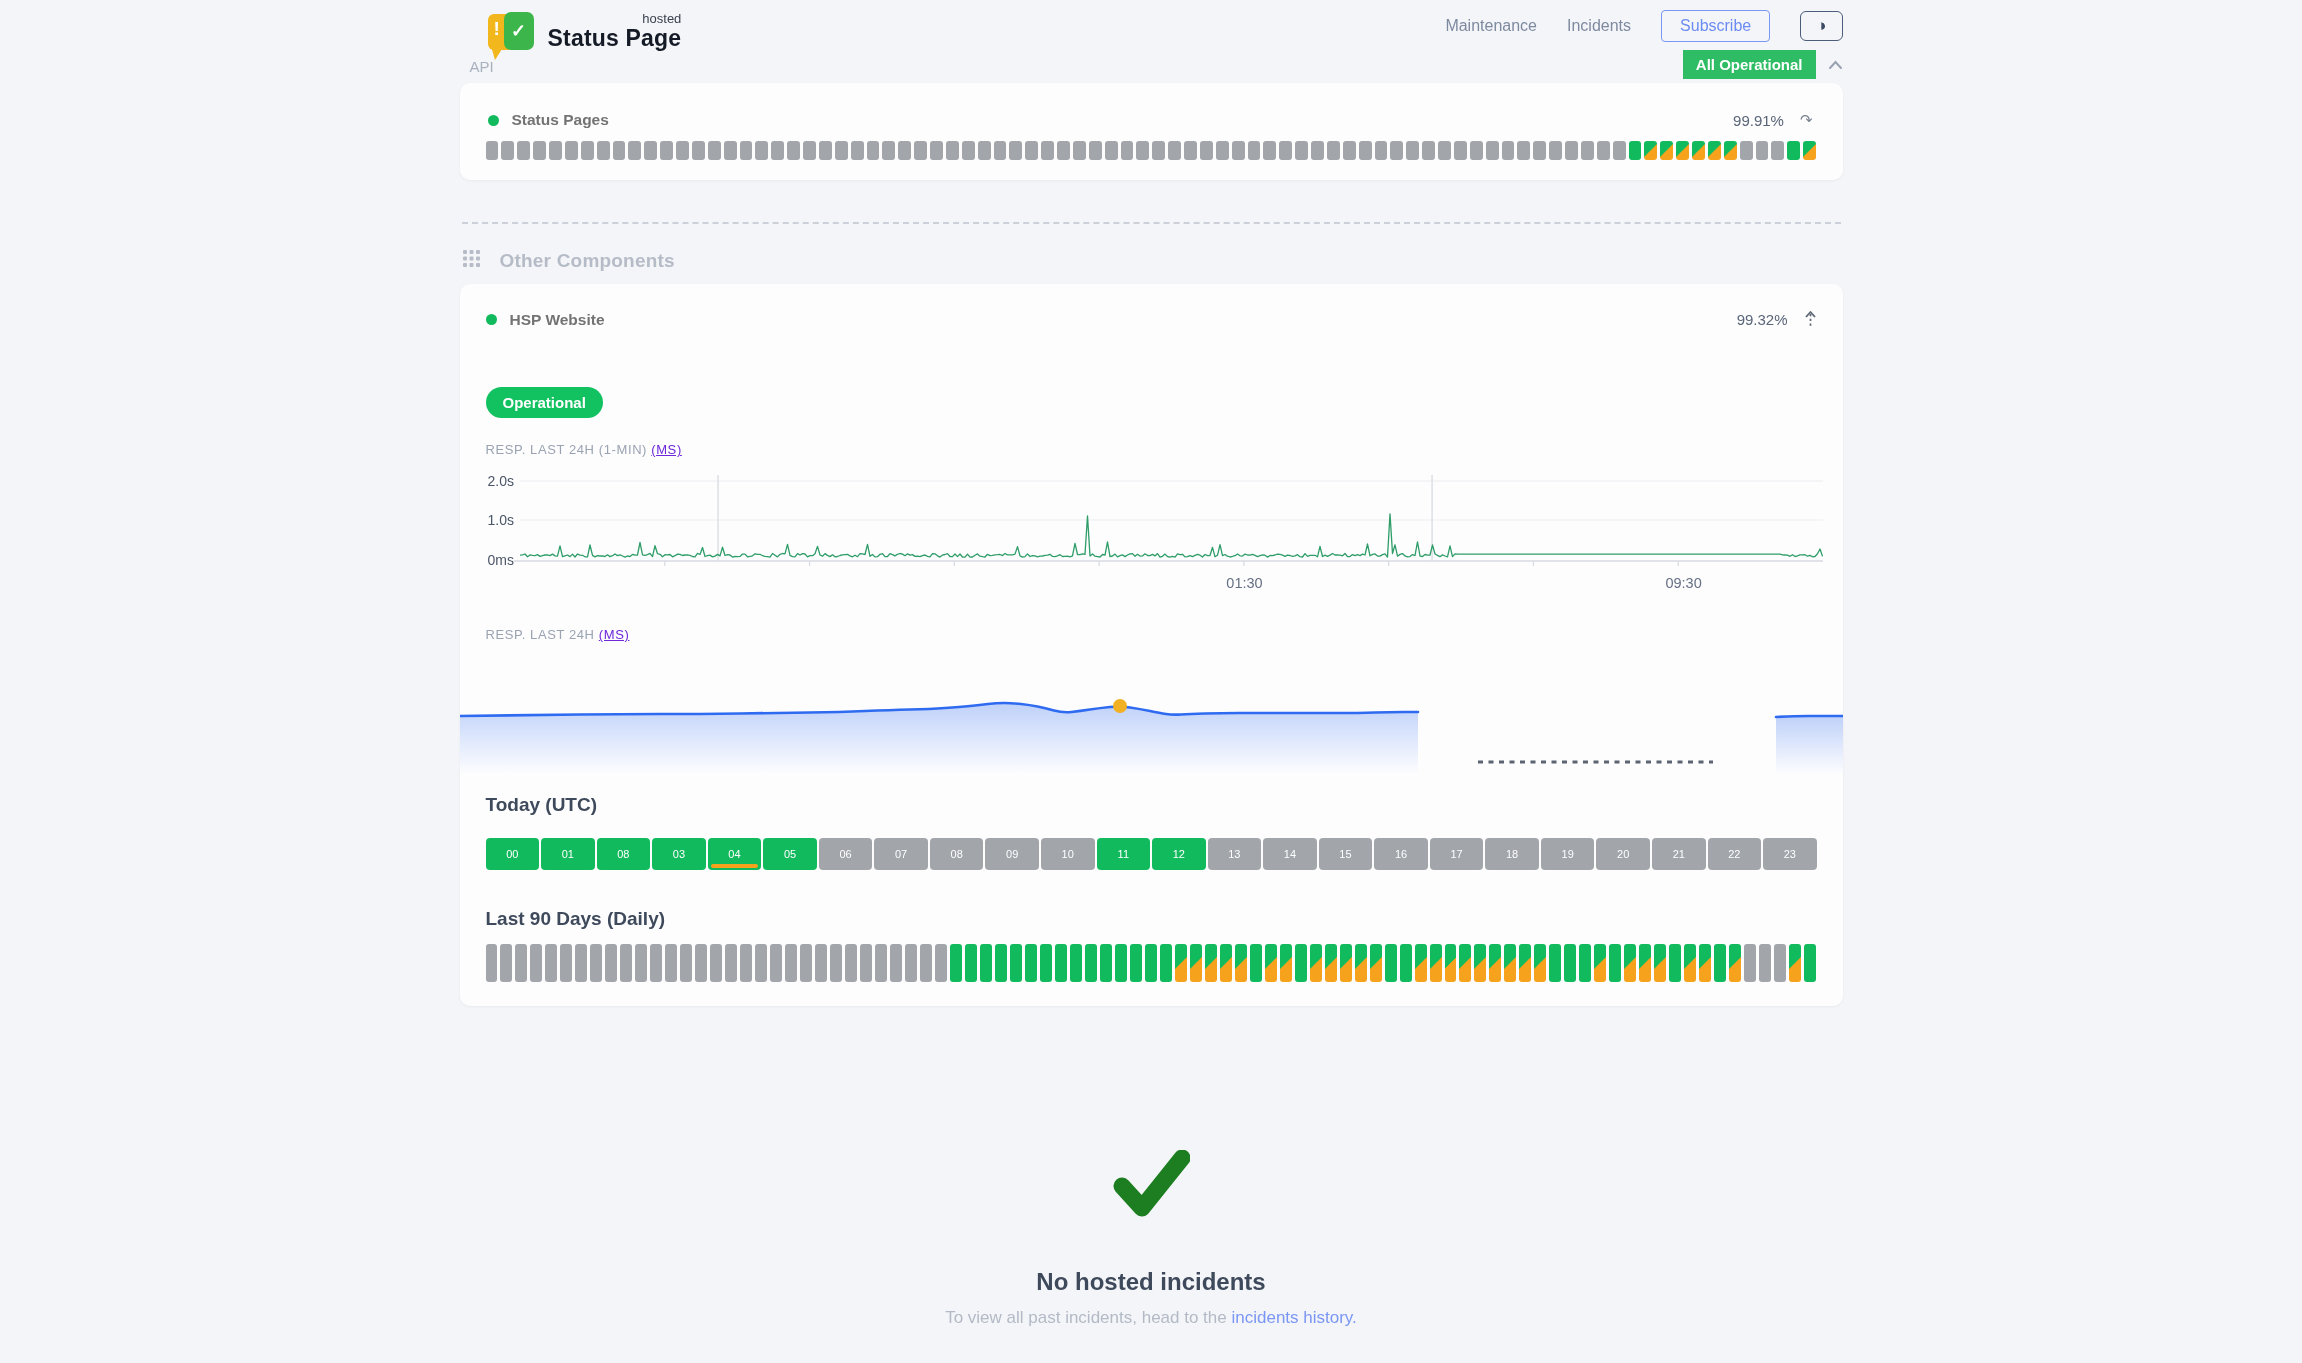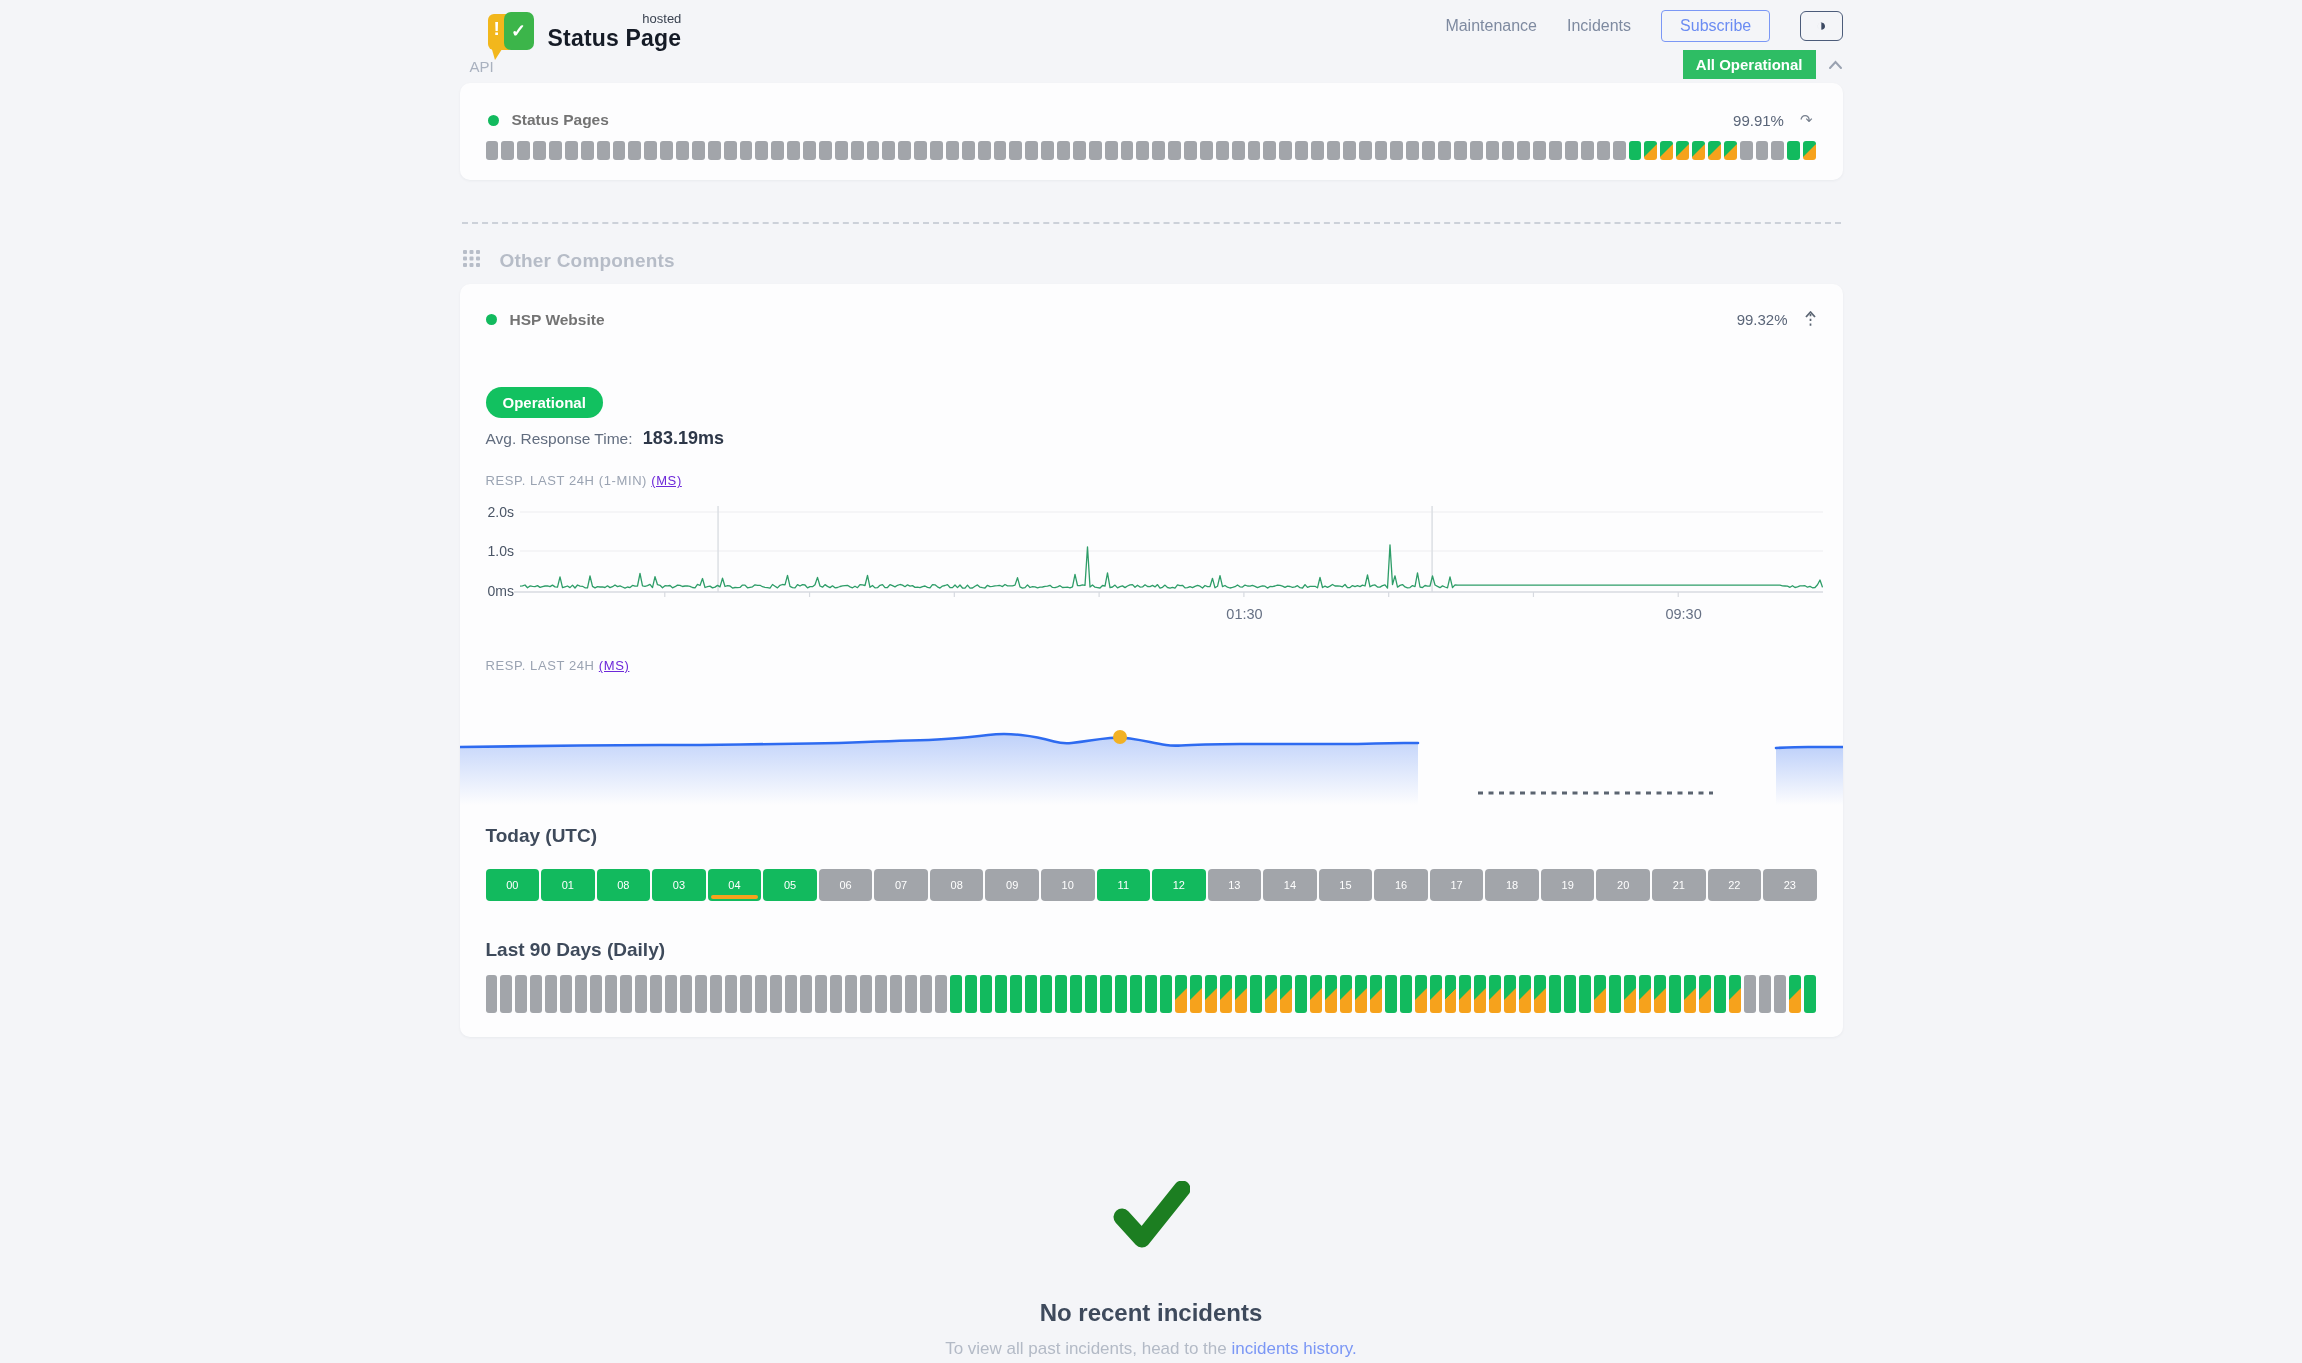--- a/index.html
+++ b/index.html
@@ -241,24 +241,20 @@
           <span class="comp-uptime">99.32%</span>
           <svg width="13" height="19" viewBox="0 0 13 19">
             <polyline points="2,7 6.5,2 11,7" fill="none" stroke="#5b6573" stroke-width="1.8" stroke-linejoin="round"></polyline>
             <line x1="6.5" y1="4" x2="6.5" y2="18" stroke="#5b6573" stroke-width="1.7" stroke-dasharray="2.2 2.6"></line>
           </svg>
         </div>
       </div>
 
       <span class="pill-operational">Operational</span>
 
-      <div class="avg-row">
-        <span>Avg. Response Time:</span>
-        <span class="avg-value">183.19ms</span>
-      </div>
 
       <div class="mini-label">
         <span>RESP. LAST 24H (1-MIN)</span>
         <span class="unit">(MS)</span>
       </div>
       <div class="chart1-wrap">
         <svg id="chart1" width="1343" height="132" viewBox="0 0 1343 132">
             <line x1="40" y1="14" x2="1343" y2="14" stroke="#ededf0" stroke-width="1"></line>
             <line x1="40" y1="53" x2="1343" y2="53" stroke="#ededf0" stroke-width="1"></line>
             <line x1="238.05599999999998" y1="8" x2="238.05599999999998" y2="94" stroke="#dcdfe4" stroke-width="1.5"></line>
@@ -421,20 +417,20 @@
           <div class="bar n"></div>
           <div class="bar d"></div>
           <div class="bar u"></div>
         </div>
     </div>
 
     <div class="incidents">
       <svg width="78" height="68" viewBox="0 0 78 68">
         <path d="M10 36 L30 58 L70 8" fill="none" stroke="#1c7e21" stroke-width="17" stroke-linecap="round" stroke-linejoin="round"></path>
       </svg>
-      <div class="incidents-title">No recent incidents</div>
+      <div class="incidents-title">No hosted incidents</div>
       <div class="incidents-sub">
         <span>To view all past incidents, head to the </span><a class="incidents-link">incidents history.</a>
       </div>
     </div>
 
   </div>
 </div>
 
 </body></html>

